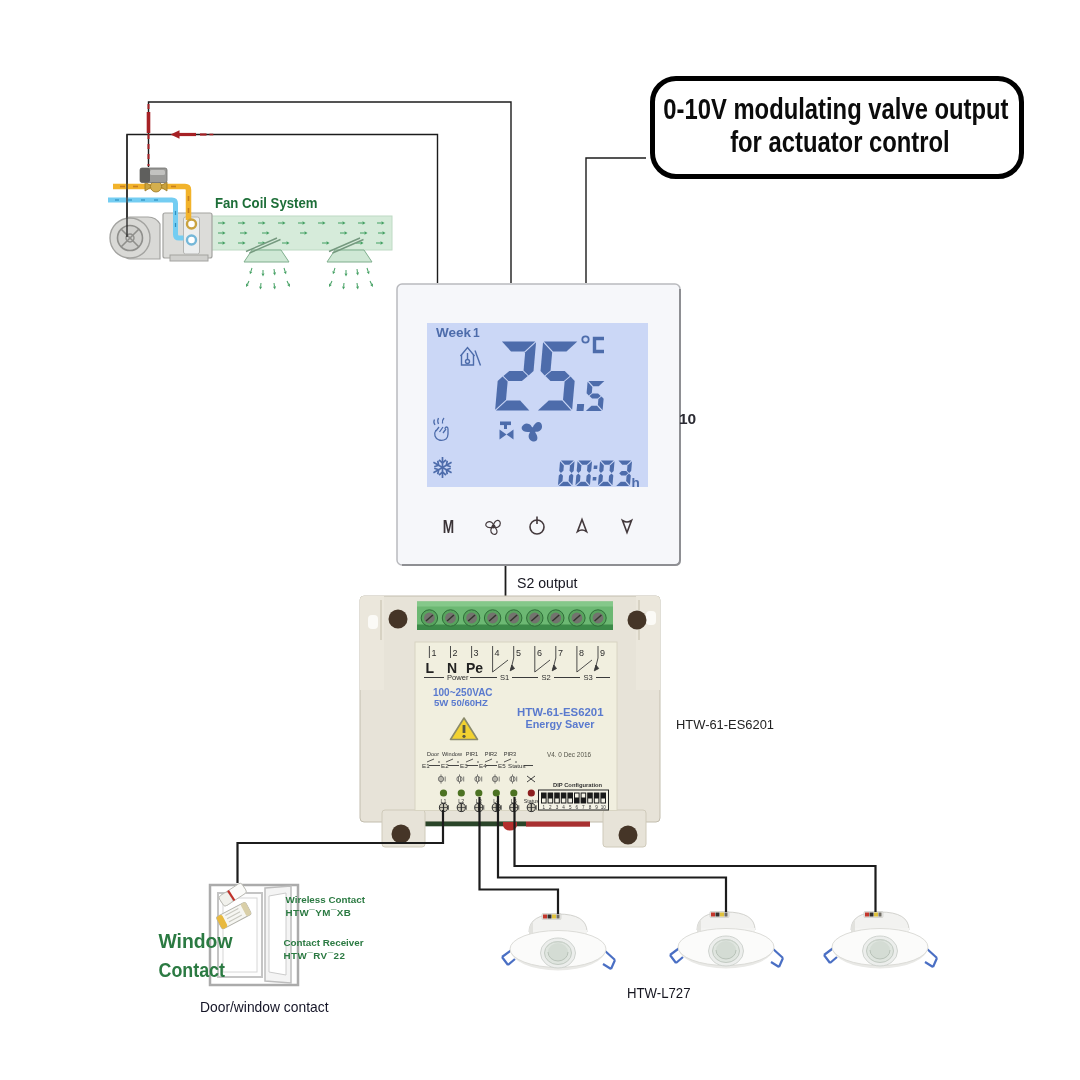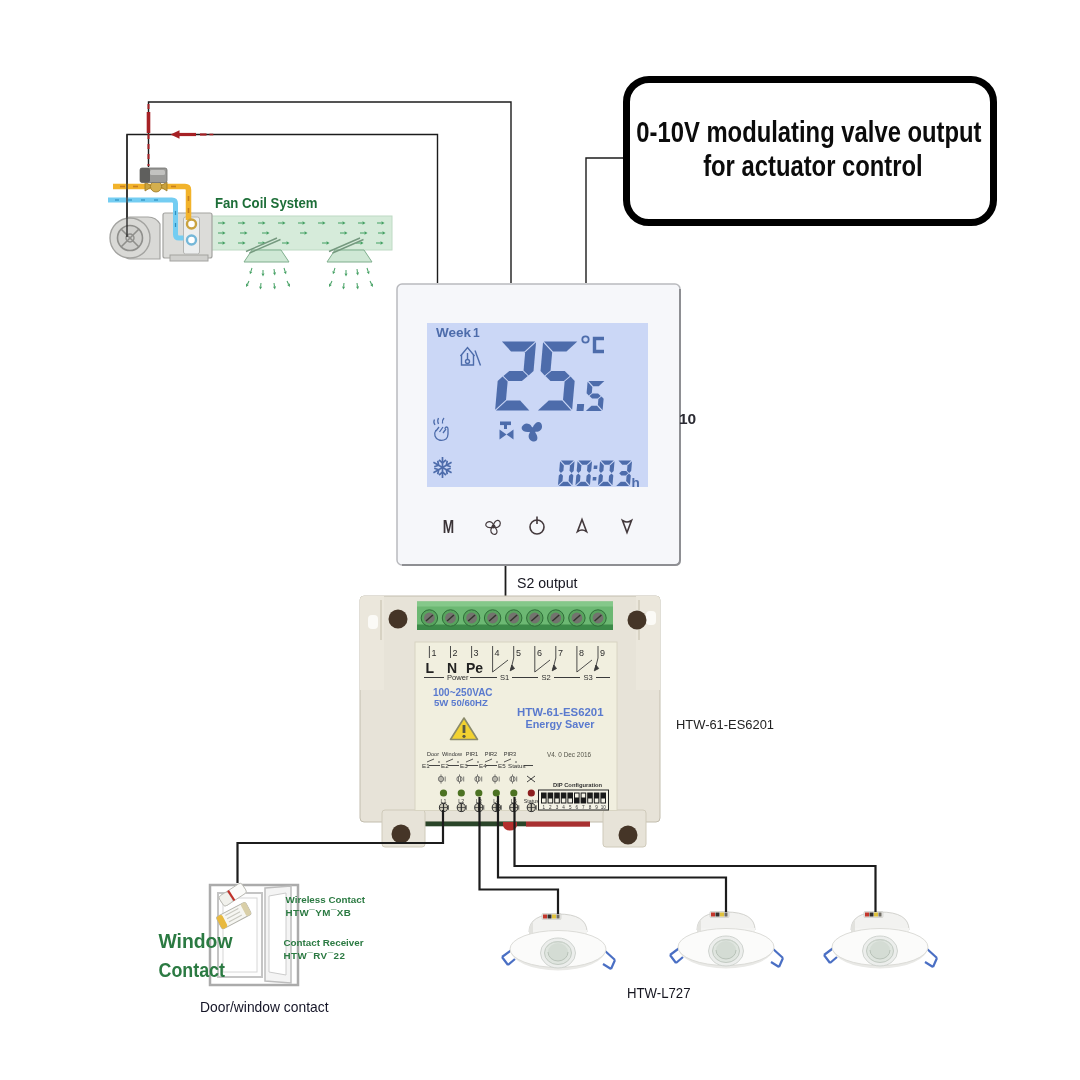--- a/index.html
+++ b/index.html
@@ -1,19 +1,19 @@
 <!DOCTYPE html>
 <html><head>
 <meta charset="utf-8">
 <style>
 html,body{margin:0;padding:0}
 .page{position:relative;width:1080px;height:1080px;background:#fff;overflow:hidden;font-family:"Liberation Sans",sans-serif}
 svg{display:block}
 .bigsvg{position:absolute;left:0;top:0}
-.boxlbl{position:absolute;left:623px;top:76px;width:374px;height:150px;border:7px solid #000000;border-radius:26px;box-sizing:border-box;background:#fff;display:flex;align-items:center;justify-content:center}
+.boxlbl{position:absolute;left:650px;top:76px;width:374px;height:103px;border:5px solid #000000;border-radius:26px;box-sizing:border-box;background:#fff;display:flex;align-items:center;justify-content:center}
 .boxlbl .in{font-weight:bold;font-size:29.5px;line-height:33.3px;color:#0b0b0b;text-align:center;transform:scaleX(0.807);transform-origin:center;white-space:nowrap;position:relative;top:-2.5px;left:-1px}
 </style>
 </head>
 <body>
 <div class="page">
 
 <svg class="bigsvg" width="1080" height="1080" viewBox="0 0 1080 1080">
 
 <g fill="none" stroke="#1c1c1c">
   <path d="M148.5,167 L148.5,102 L511,102 L511,283" stroke-width="1.4"></path>

